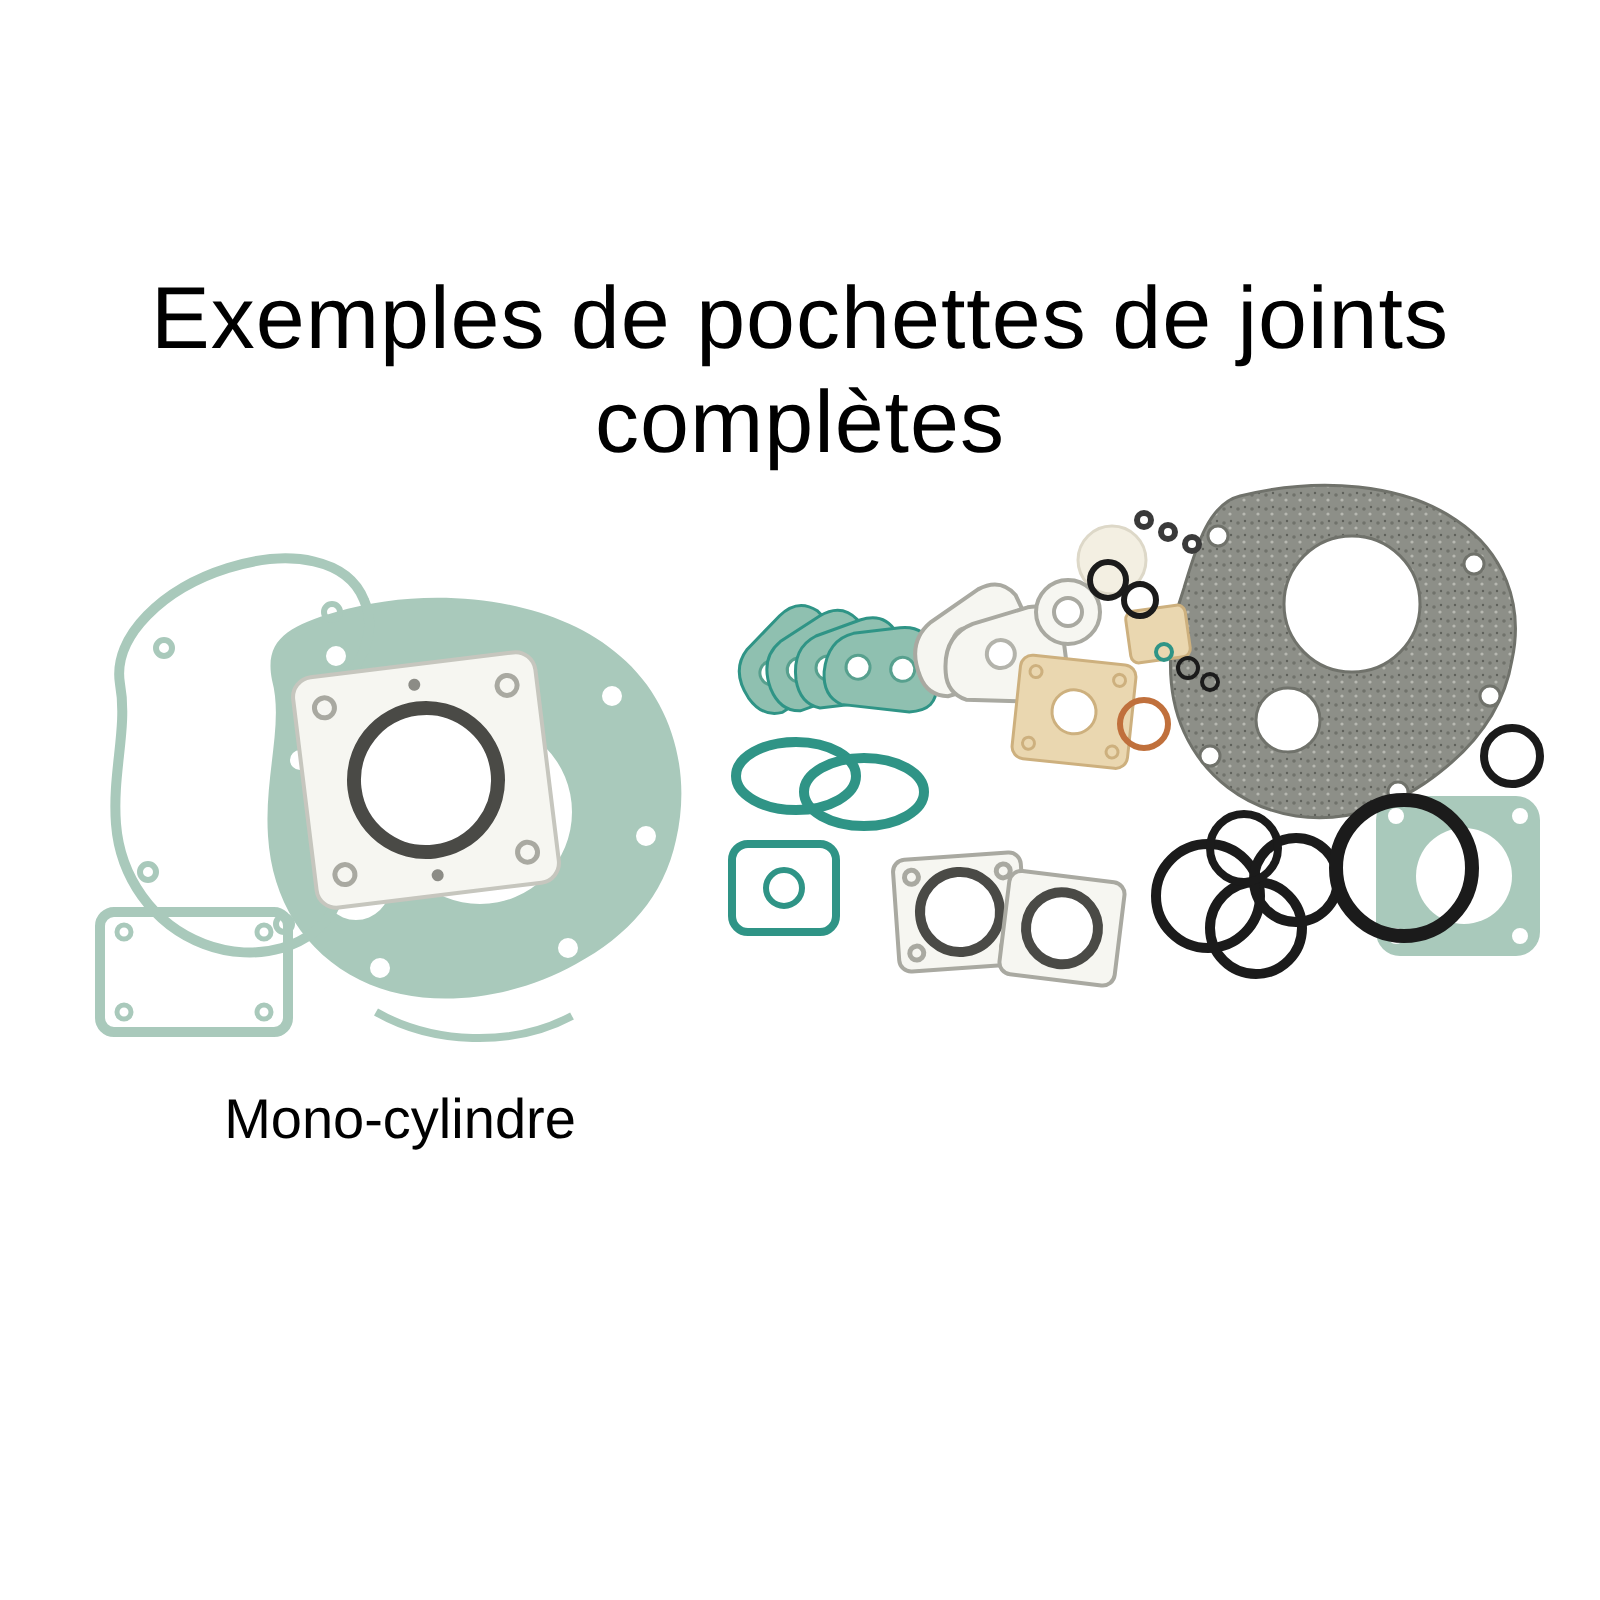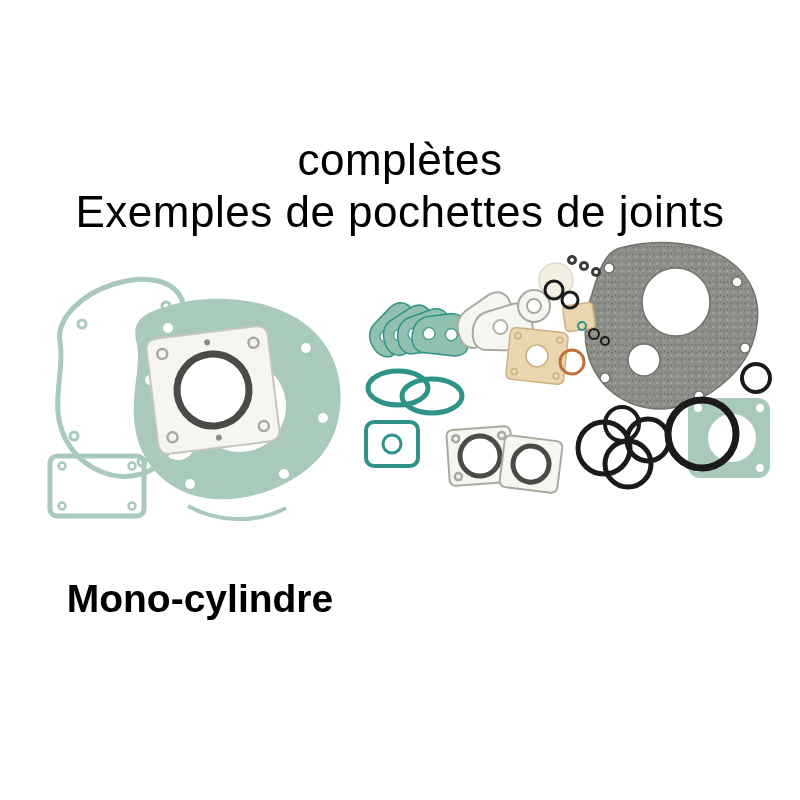--- a/index.html
+++ b/index.html
@@ -28,25 +28,25 @@
     color: var(--color-text, #000);
     letter-spacing: 0.5px;
   }
   .title .line { display: block; }
   figure { margin: 0; padding: 0; }
   .kit { position: absolute; }
   .kit-mono { left: 18px; top: 268px; }
   .kit-multi { left: 358px; top: 238px; }
   .label {
     position: absolute;
-    top: 577px;
+    top: 544px;
     width: 400px;
     text-align: center;
-    font-size: 39px;
-    font-weight: 700;
+    font-size: 28px;
+    font-weight: 400;
     color: var(--color-text, #000);
   }
   .label-mono { left: 0; }
   .label-multi { left: 400px; }
 
   
   .s-teal   { stroke: var(--color-gasket_teal, #a9c9bb); fill: none; }
   .f-teal   { fill: var(--color-gasket_teal, #a9c9bb); }
   .f-tealM  { fill: var(--color-gasket_teal_mid, #8fc0b0); stroke: var(--color-gasket_teal_dark, #2f9486); stroke-width: 1.5; }
   .s-tealD  { stroke: var(--color-gasket_teal_dark, #2f9486); fill: none; }
@@ -63,22 +63,22 @@
   .s-orange { stroke: var(--color-oring_orange, #c0703c); fill: none; }
   .f-dark   { fill: #3a3a3a; }
   .f-cream  { fill: #f3efe2; stroke: #ddd8c8; stroke-width: 1.5; }
 </style>
 </head>
 <body>
 
 <div class="page">
 
   <h1 class="title">
+    <span class="line">Exemples de pochettes de joints</span>
     <span class="line">complètes</span>
-    <span class="line">Exemples de pochettes de joints</span>
   </h1>
 
   <figure class="kit kit-mono">
     <svg width="330" height="270" viewBox="0 0 330 270" xmlns="http://www.w3.org/2000/svg">
 
       <g>
         <path class="f-teal" fill-rule="evenodd" d="
           M150,38 C196,24 258,30 292,60 C318,82 328,118 320,152 C314,180 296,200 270,214
           C238,232 194,238 162,222 C134,208 118,182 116,150 C114,120 124,94 118,72
           C114,52 126,45 150,38 Z

